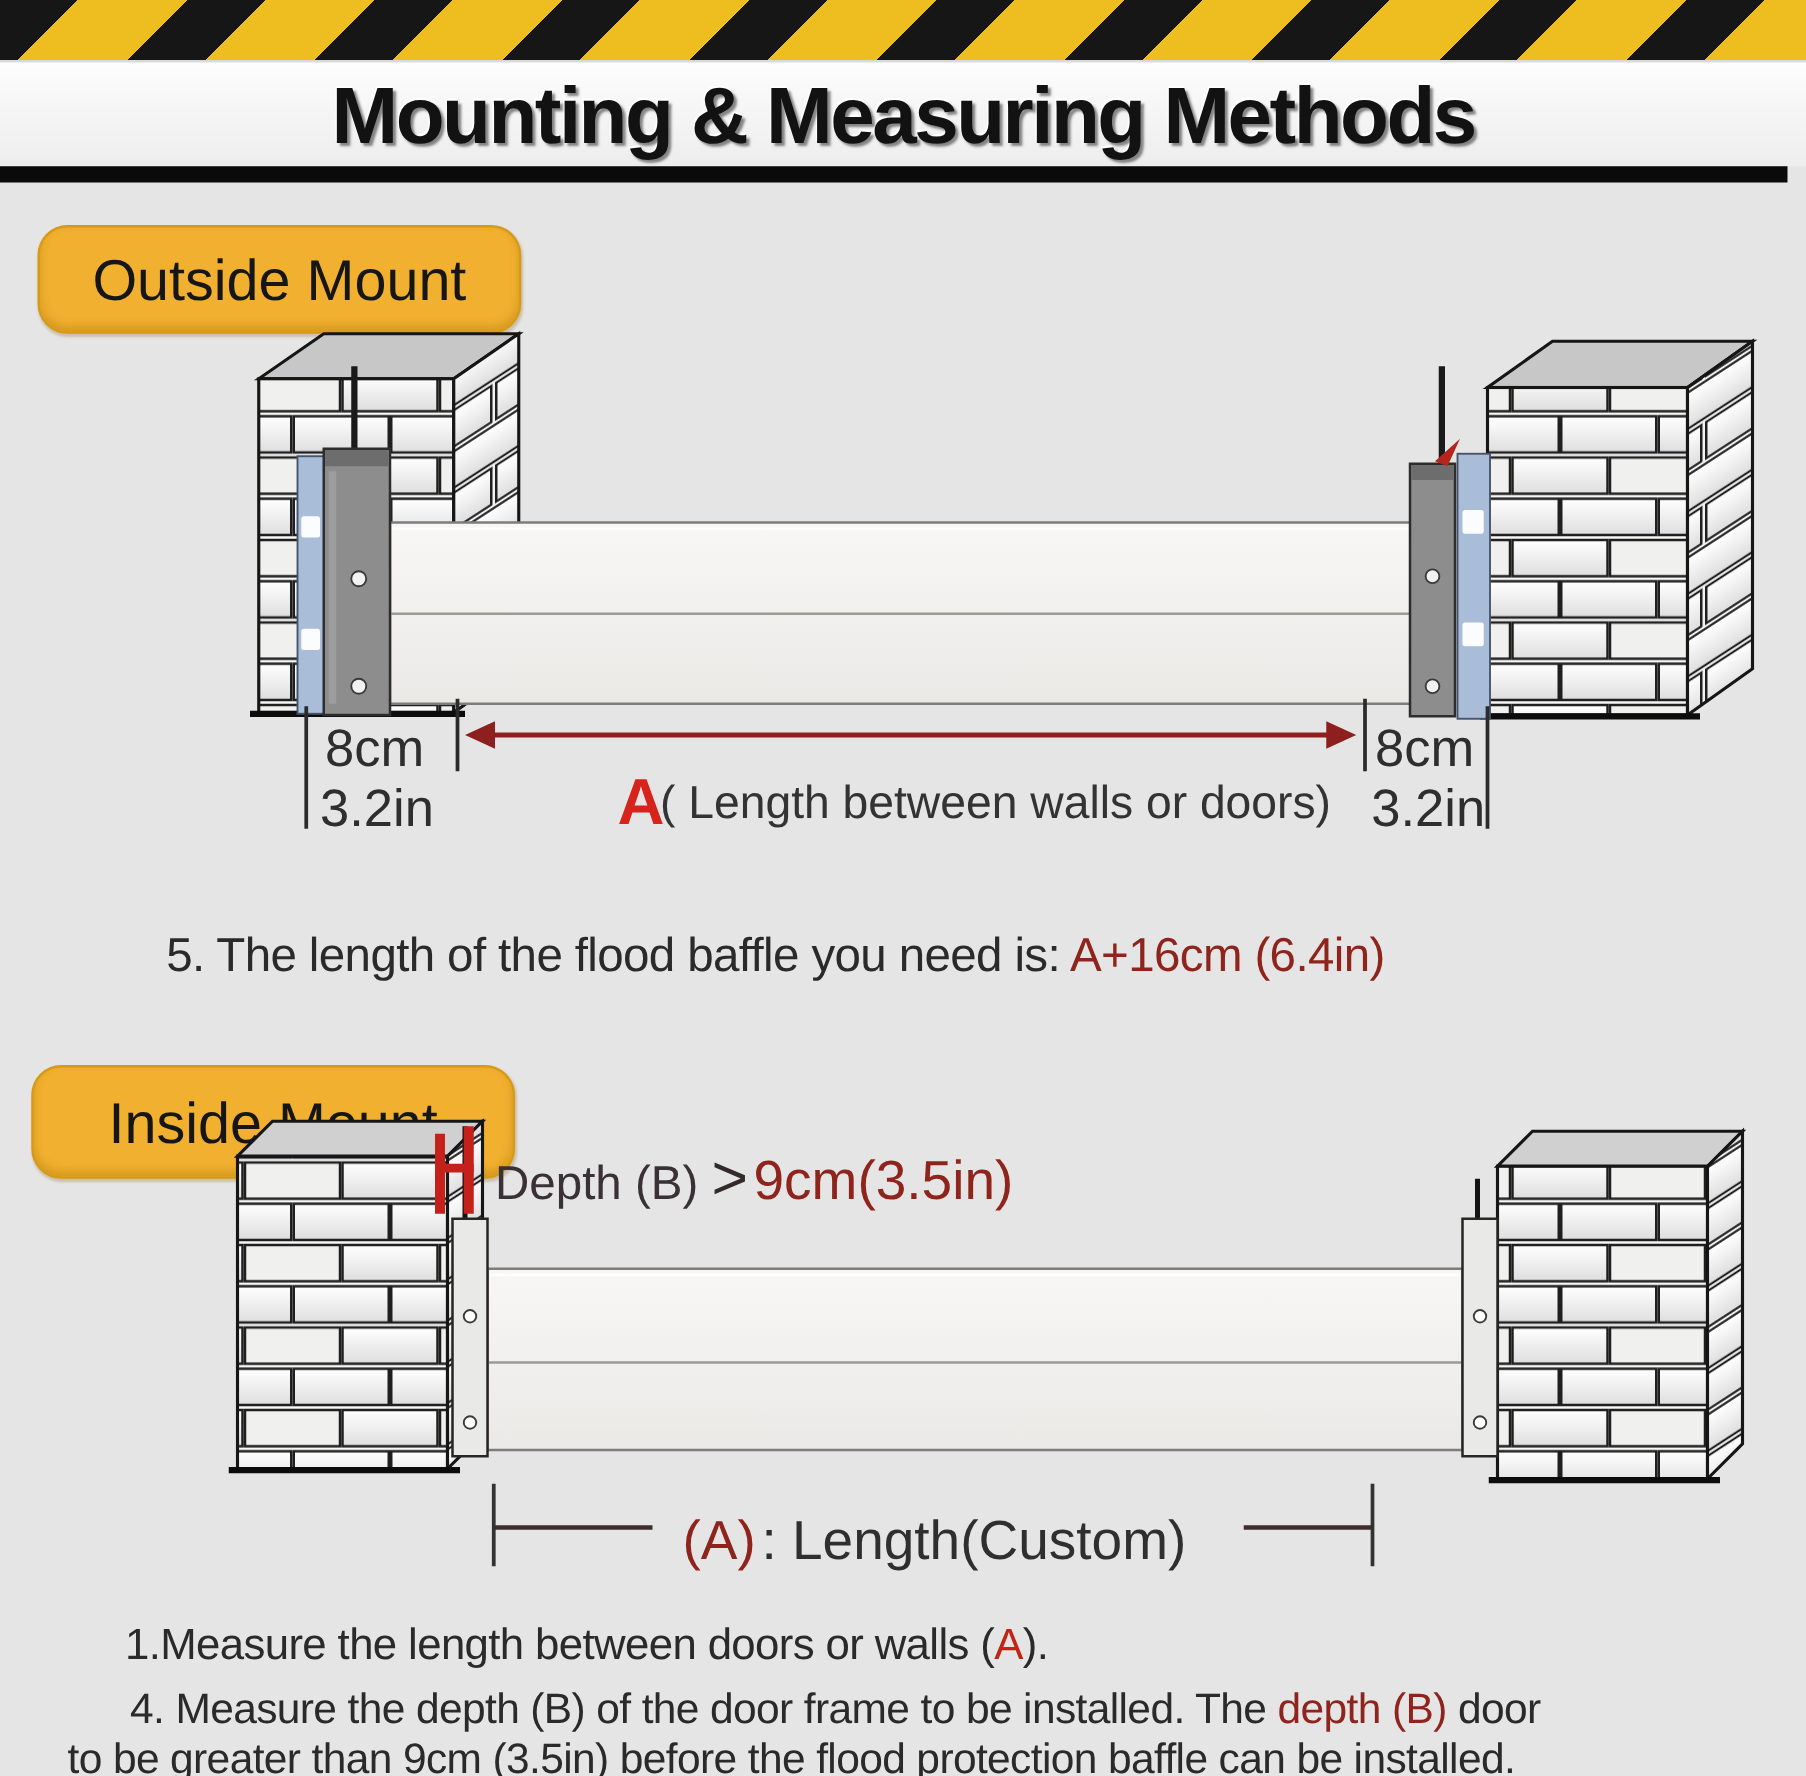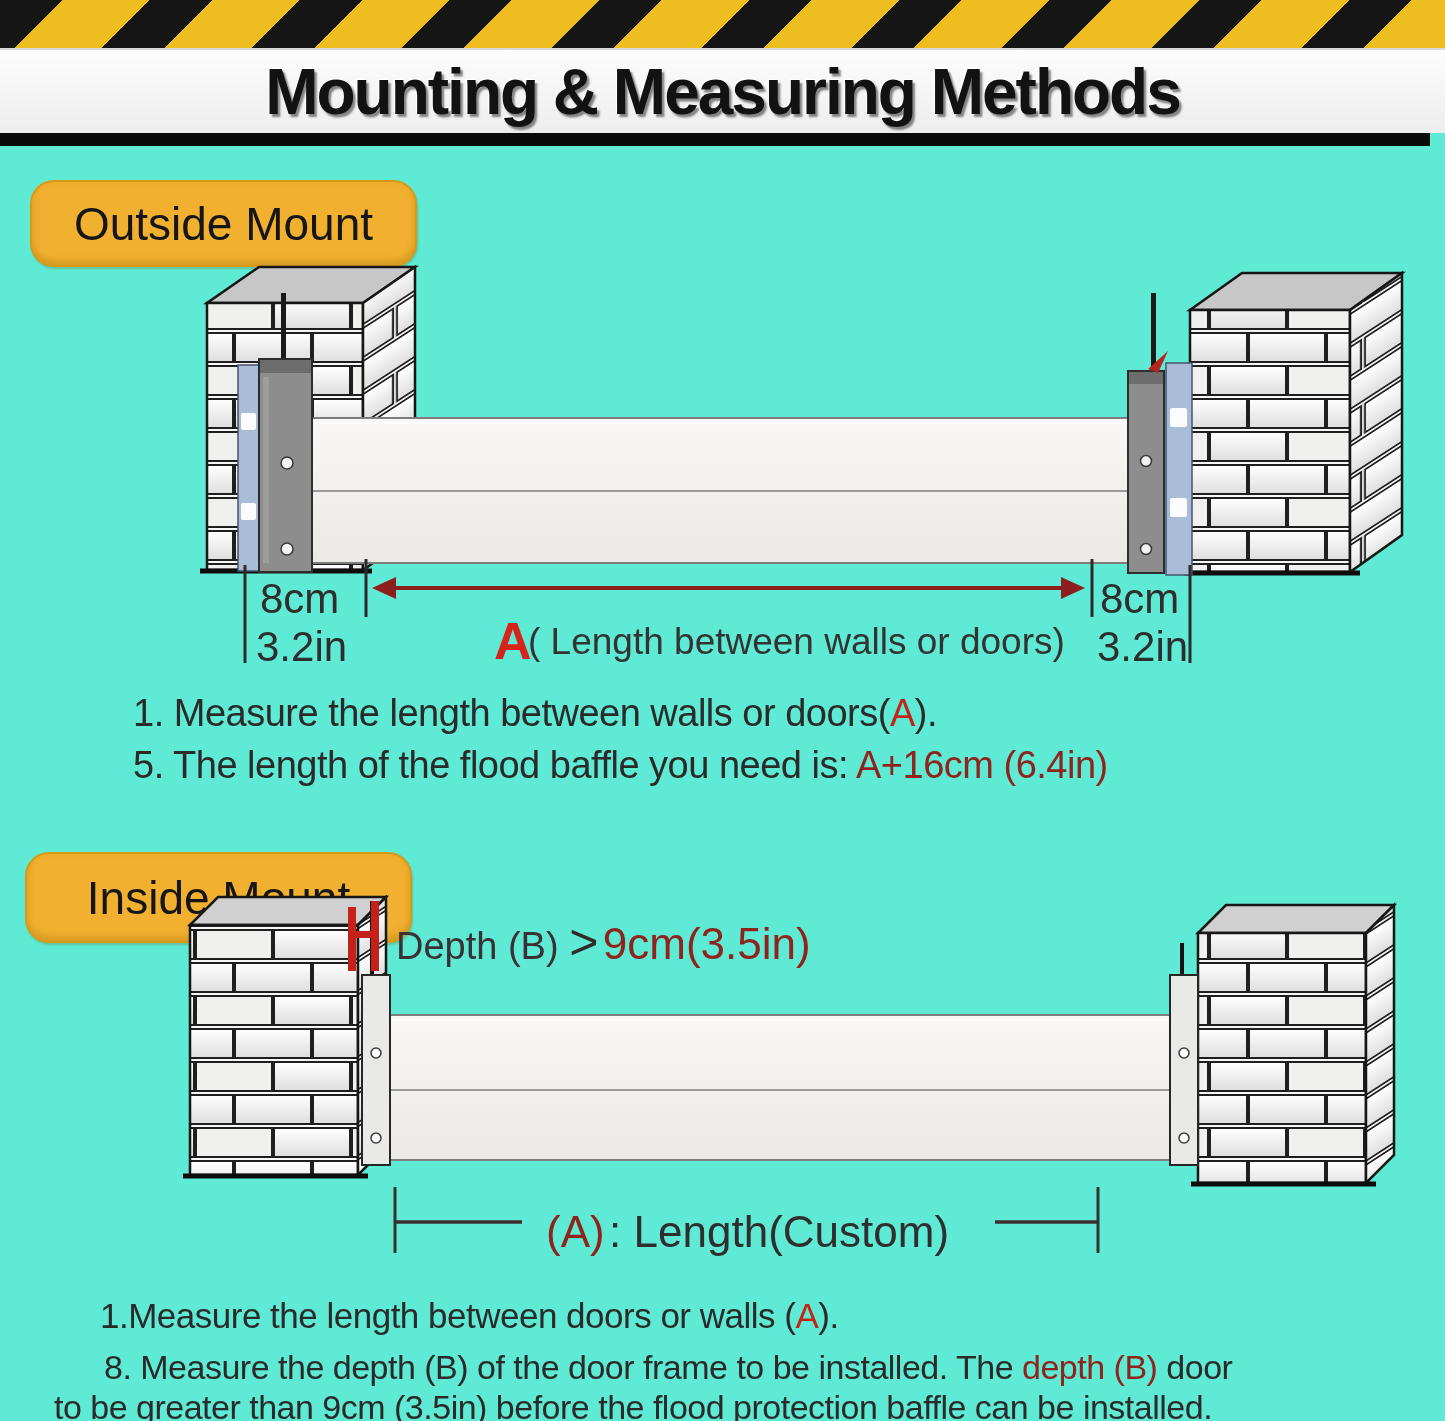--- a/index.html
+++ b/index.html
@@ -1,17 +1,17 @@
 <!DOCTYPE html>
 <html><head>
 <meta charset="utf-8">
 <style>
   html,body{margin:0;padding:0;background:#ffffff;}
   .page{
-    position:relative;width:1445px;height:1421px;background:#5eead4;overflow:hidden;
+    position:relative;width:1445px;height:1421px;background:#e5e5e5;overflow:hidden;
     font-family:"Liberation Sans", sans-serif;color:#222;
   }
   
   .caution-stripe{
     position:absolute;left:0;top:0;width:1445px;height:48px;
     background:repeating-linear-gradient(135deg,#161616 0 44px,#eebd1f 44px 106px);
     border-bottom:2px solid #d9d9d9;
   }
   .title-band{
     position:absolute;left:0;top:50px;width:1445px;height:83px;
@@ -142,21 +142,20 @@
       <text x="260" y="348" font-size="42" fill="#2e2e2e">8cm</text>
       <text x="256" y="396" font-size="42" fill="#2e2e2e">3.2in</text>
       <text x="1100" y="348" font-size="42" fill="#2e2e2e">8cm</text>
       <text x="1097" y="396" font-size="42" fill="#2e2e2e">3.2in</text>
 
       <text x="494" y="394" font-size="52" font-weight="bold" fill="#d6231b">A</text>
       <text x="528" y="389" font-size="37" fill="#333333">( Length between walls or doors)</text>
     </g>
   </svg>
 
-  <div class="instr" style="left:133px;top:692px;"><span>1. Measure the length between walls or doors(</span><span class="hl-red">A</span><span>).</span></div>
   <div class="instr" style="left:133px;top:744px;"><span>5. The length of the flood baffle you need is: </span><span class="hl-maroon">A+16cm (6.4in)</span></div>
 
   <div class="badge badge-inside">
     <span>Inside Mount</span>
   </div>
 
   <svg class="diagram diagram-inside" width="1445" height="380" viewBox="0 0 1445 380">
 
     <g>
       <polygon points="190,30 358,30 386,2 218,2" fill="#d0d0d0" stroke="#161616" stroke-width="2.5"></polygon>
@@ -209,16 +208,16 @@
       <line x1="395" y1="327" x2="522" y2="327" stroke="#3c2e2e" stroke-width="3.5"></line>
       <line x1="995" y1="327" x2="1098" y2="327" stroke="#3c2e2e" stroke-width="3.5"></line>
       <text x="546" y="352">
         <tspan font-size="44" fill="#8e241c">(A)</tspan>
         <tspan font-size="44" fill="#2f2f2f">: Length(Custom)</tspan>
       </text>
     </g>
   </svg>
 
   <div class="instr instr-small" style="left:100px;top:1286px;font-size:35px;"><span>1.Measure the length between doors or walls (</span><span class="hl-red">A</span><span>).</span></div>
-  <div class="instr instr-small" style="left:104px;top:1338px;"><span>8. Measure the depth (B) of the door frame to be installed. The </span><span class="hl-maroon">depth (B)</span><span> door</span></div>
+  <div class="instr instr-small" style="left:104px;top:1338px;"><span>4. Measure the depth (B) of the door frame to be installed. The </span><span class="hl-maroon">depth (B)</span><span> door</span></div>
   <div class="instr instr-small" style="left:54px;top:1378px;"><span>to be greater than 9cm (3.5in) before the flood protection baffle can be installed.</span></div>
 
 </div>
 
 </body></html>

